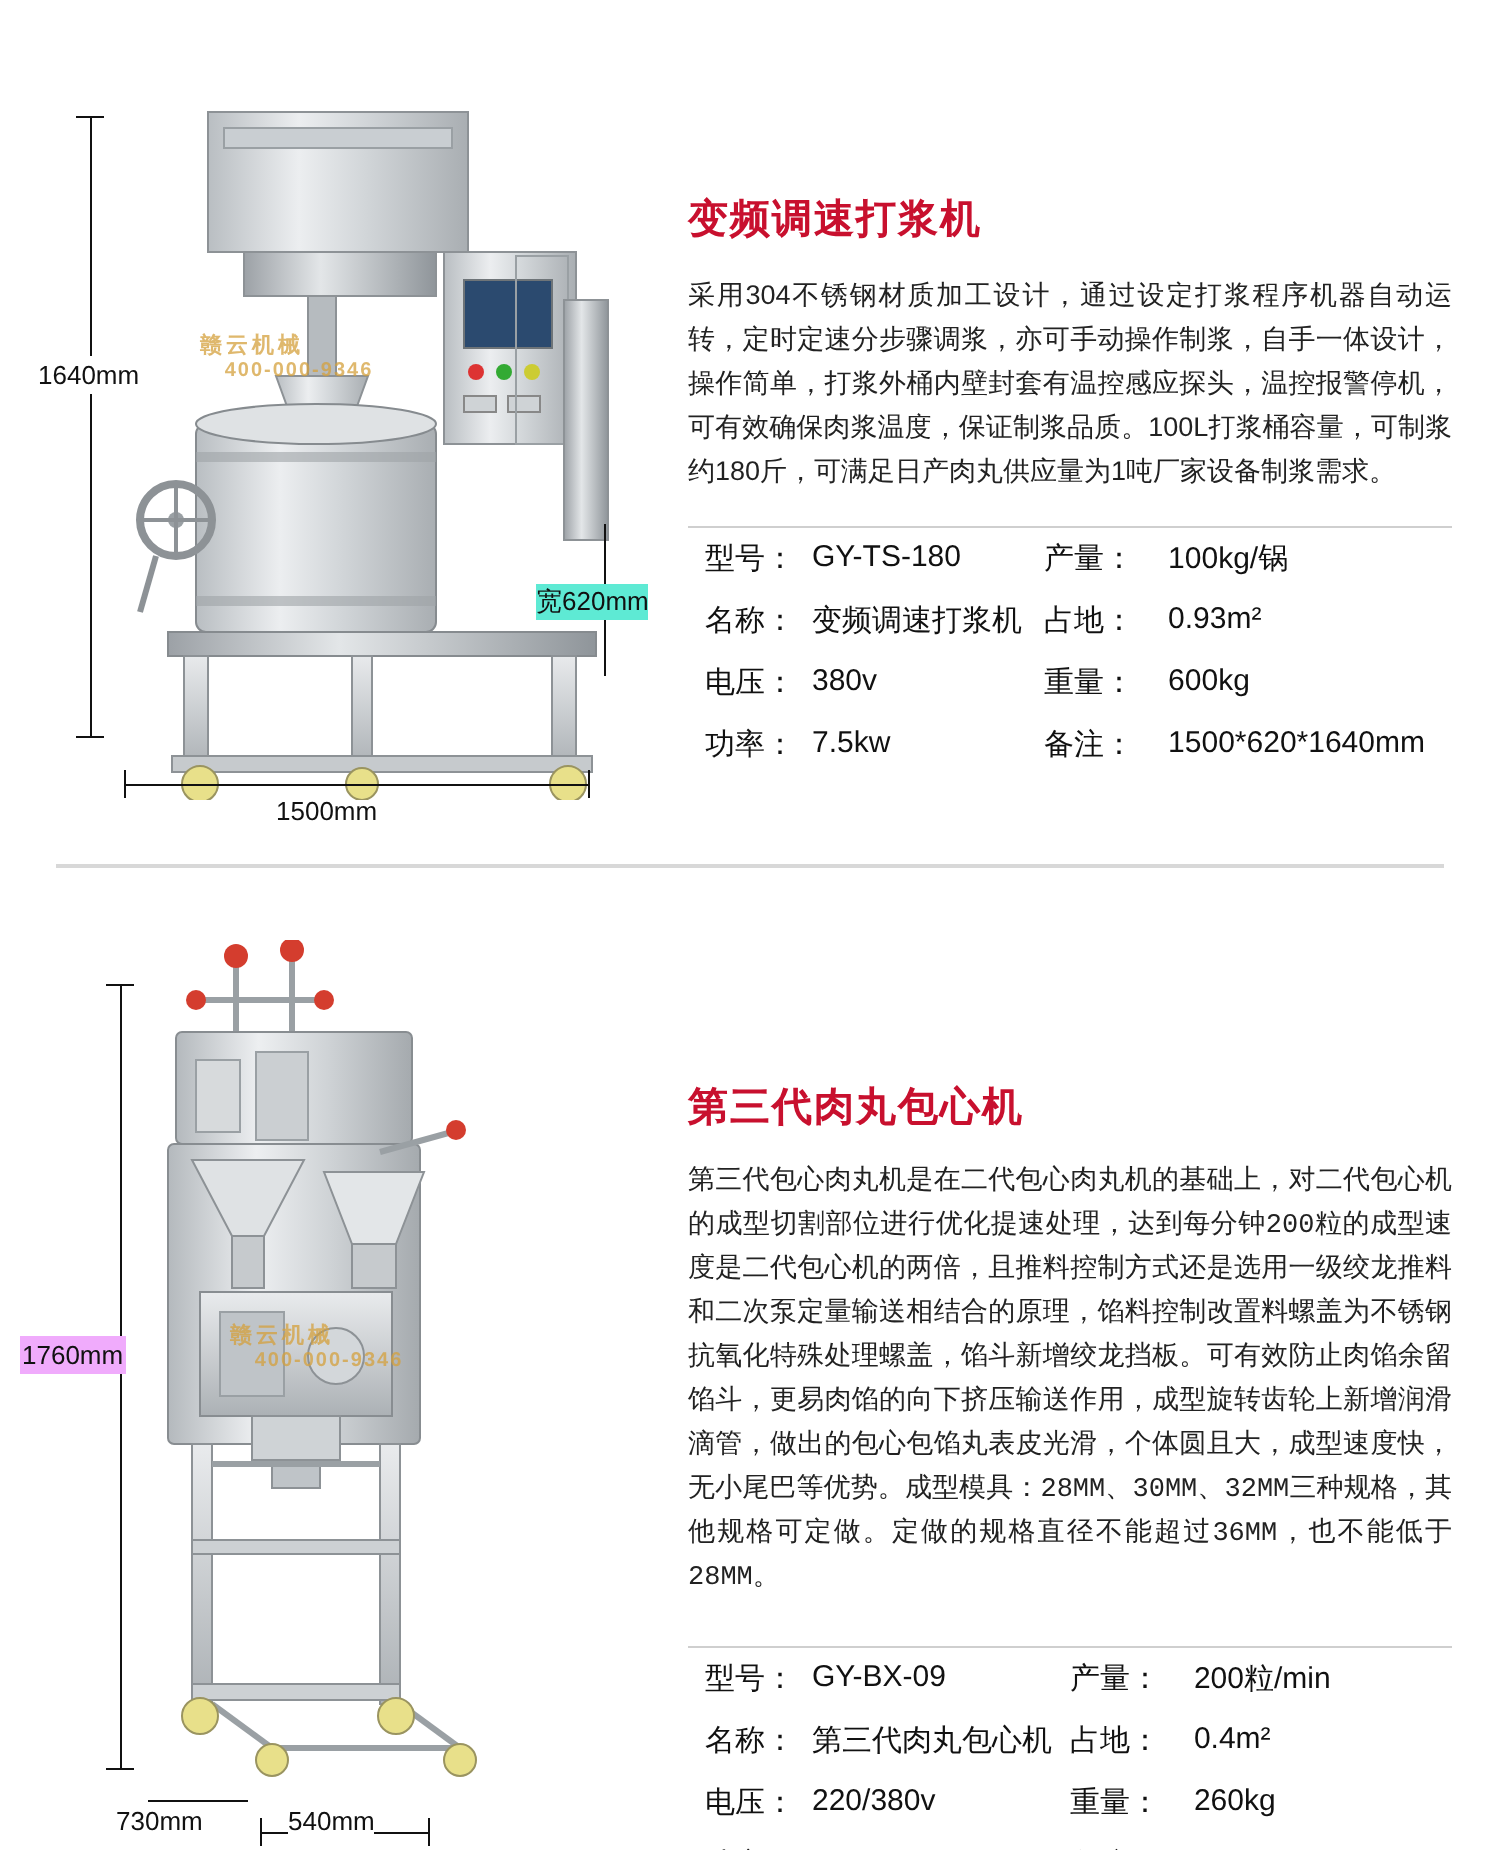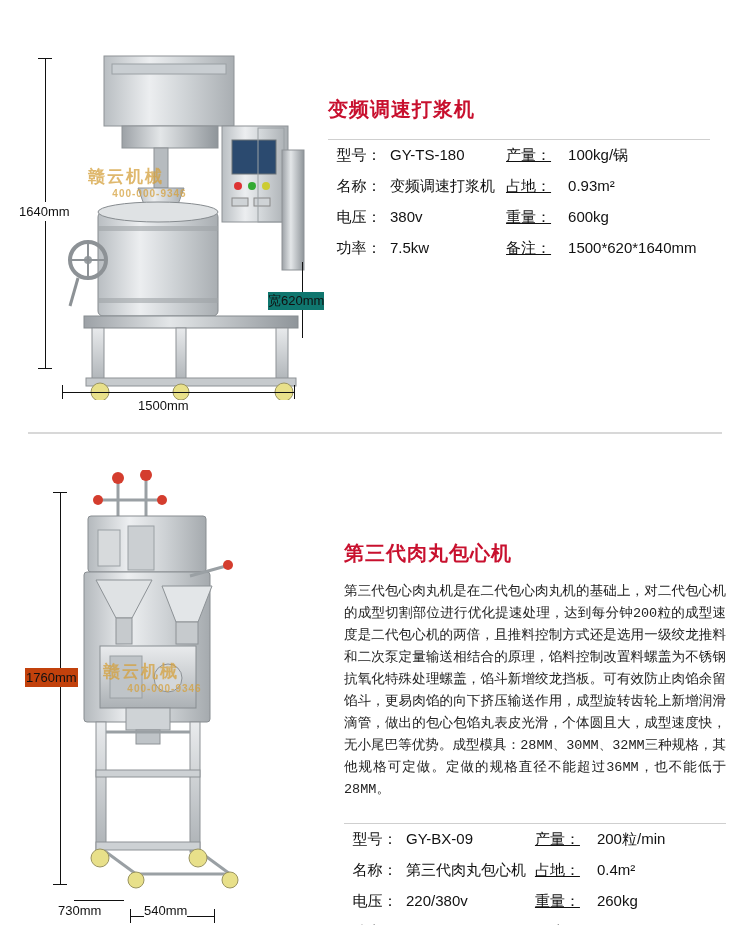--- a/index.html
+++ b/index.html
@@ -24,36 +24,36 @@
     font-size:13.5px;line-height:22px;color:#222;text-align:justify;
   }
 
   
   .specs{width:100%;border-collapse:collapse;}
   .specs td{
     font-size:15px;color:#111;padding:6px 0 6px 0;vertical-align:top;
     white-space:nowrap;
   }
   .specs td.k{width:62px;text-align:center;}
-  .specs td.k2{width:62px;text-decoration:underline;}
+  .specs td.k2{width:62px;}
   .sep{
     width:100%;height:0;border-top:1px solid #cfcfcf;
   }
   .dimtext{
     position:absolute;font-size:13px;color:#111;font-family:"Liberation Sans",sans-serif;
   }
   .vline{position:absolute;background:#111;width:1px;}
   .hline{position:absolute;background:#111;height:1px;}
 
   
   .wm{
     position:absolute;color:rgba(212,160,60,.75);font-weight:bold;
     letter-spacing:2px;pointer-events:none;text-align:center;
   }
-  .wm .big{font-size:17px;display:block;}
+  .wm .big{font-size:11px;display:block;}
   .wm .small{font-size:10px;display:block;letter-spacing:1px;padding-left:47px;}
 
   
   .divider{position:absolute;left:28px;width:694px;height:2px;background:#d8d8d8;}
 
   
   svg{display:block;}
 </style>
 </head>
 <body>
@@ -124,32 +124,33 @@
 
       <div class="wm" style="left:20px;top:135px;width:160px;">
         <span class="big">赣云机械</span>
         <span class="small">400-000-9346</span>
       </div>
     </div>
 
     <div class="vline" style="left:45px;top:58px;height:310px;"></div>
     <div class="hline" style="left:38px;top:58px;width:14px;"></div>
     <div class="hline" style="left:38px;top:368px;width:14px;"></div>
-    <div class="dimtext" style="left:18px;top:178px;background:#fff;padding:2px 1px;margin-top:24px;">1640mm</div>
+    <div class="dimtext" style="left:18px;top:178px;background:#fff;padding:2px 1px;">1640mm</div>
 
     <div class="hline" style="left:62px;top:392px;width:232px;"></div>
     <div class="vline" style="left:62px;top:385px;height:14px;"></div>
     <div class="vline" style="left:294px;top:385px;height:14px;"></div>
     <div class="dimtext" style="left:138px;top:398px;">1500mm</div>
 
     <div class="vline" style="left:302px;top:262px;height:76px;"></div>
-    <div class="dimtext" style="left:268px;top:292px;background:#0f766e;">宽620mm</div>
-
-    <div class="info" style="left:328px;top:96px;width:382px;">
+    <div class="dimtext" style="left:268px;top:292px;background:#5eead4;">宽620mm</div>
+
+    <div class="info" style="left:344px;top:96px;width:382px;">
       <div class="title">变频调速打浆机</div>
+      <div class="desc" style="margin-top:14px;">采用304不锈钢材质加工设计，通过设定打浆程序机器自动运转，定时定速分步骤调浆，亦可手动操作制浆，自手一体设计，操作简单，打浆外桶内壁封套有温控感应探头，温控报警停机，可有效确保肉浆温度，保证制浆品质。100L打浆桶容量，可制浆约180斤，可满足日产肉丸供应量为1吨厂家设备制浆需求。</div>
 
       <div class="sep" style="margin-top:16px;"></div>
 
       <table class="specs">
         <tbody>
             <tr>
           <td class="k">型号：</td>
           <td>GY-TS-180</td>
           <td class="k2">产量：</td>
           <td>100kg/锅</td>
@@ -244,21 +245,21 @@
 
       <div class="wm" style="left:26px;top:190px;width:150px;">
         <span class="big">赣云机械</span>
         <span class="small">400-000-9346</span>
       </div>
     </div>
 
     <div class="vline" style="left:60px;top:492px;height:392px;"></div>
     <div class="hline" style="left:53px;top:492px;width:14px;"></div>
     <div class="hline" style="left:53px;top:884px;width:14px;"></div>
-    <div class="dimtext" style="left:25px;top:668px;background:#c2410c;padding:2px 1px;">1760mm</div>
+    <div class="dimtext" style="left:10px;top:668px;background:#f0abfc;padding:2px 1px;">1760mm</div>
 
     <div class="hline" style="left:74px;top:900px;width:50px;"></div>
     <div class="dimtext" style="left:58px;top:903px;">730mm</div>
 
     <div class="hline" style="left:130px;top:916px;width:84px;"></div>
     <div class="vline" style="left:130px;top:909px;height:14px;"></div>
     <div class="vline" style="left:214px;top:909px;height:14px;"></div>
     <div class="dimtext" style="left:144px;top:903px;background:#fff;">540mm</div>
 
     <div class="info" style="left:344px;top:540px;width:382px;">

